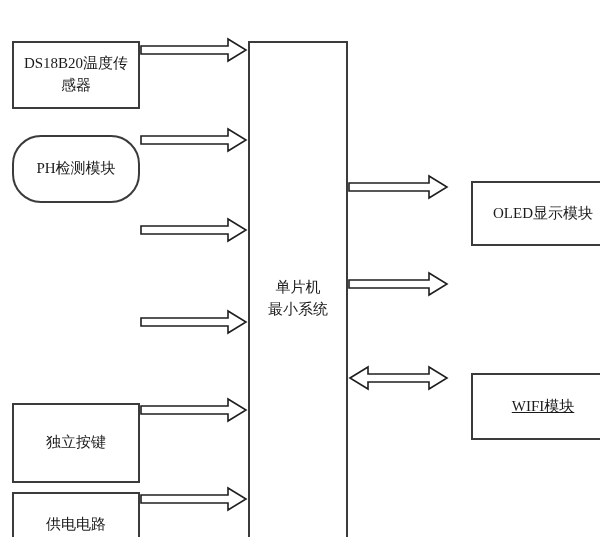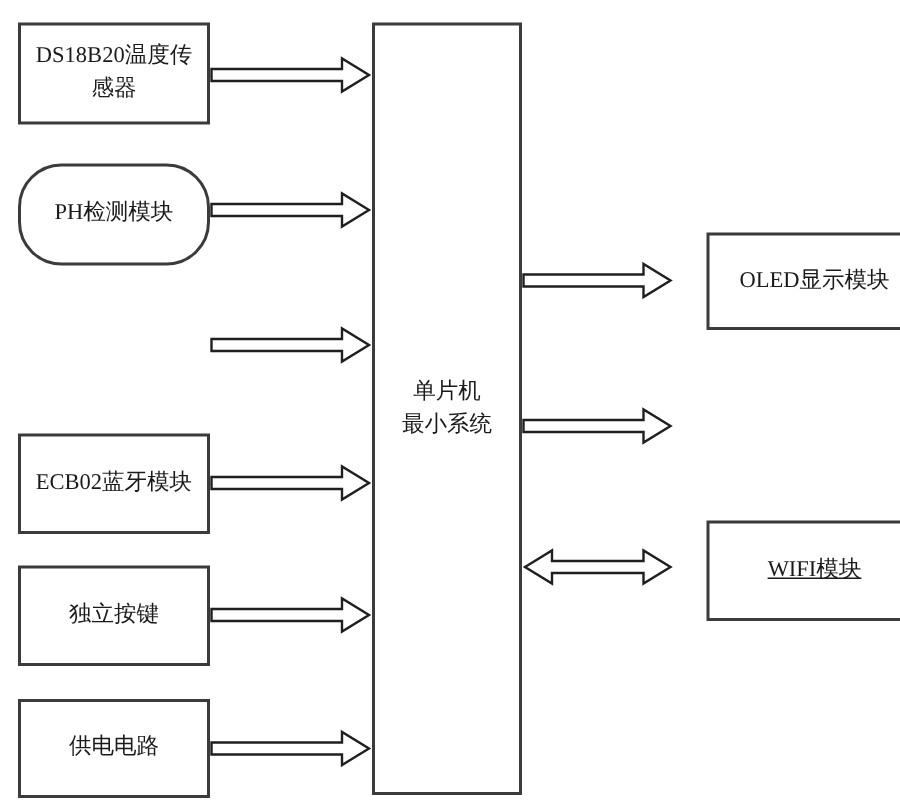--- a/index.html
+++ b/index.html
@@ -17,20 +17,21 @@
     border: 2px solid #3b3b3b;
     background: #ffffff;
     display: flex;
     align-items: center;
     justify-content: center;
     text-align: center;
     font-size: 15px;
     line-height: 1.45;
     box-sizing: border-box;
     padding: 2px 6px;
+    margin-top: 26px;
   }
   .left-node  { left: 12px;  width: 128px; }
   .right-node { left: 471px; width: 144px; }
   .center-node {
     left: 248px; top: 15px; width: 100px; height: 515px;
     white-space: pre-line;
   }
   .arrow { position: absolute; display: block; }
   .arrow polygon { fill: #ffffff; stroke: #1f1f1f; stroke-width: 1.6; stroke-linejoin: miter; }
 </style>
@@ -38,24 +39,21 @@
 <body>
 
 <div id="canvas">
 
   <div class="node left-node" style="top:15px;  height:68px;">
     <span>DS18B20温度传感器</span>
   </div>
   <div class="node left-node" style="top:109px; height:68px;border-radius:29px;">
     <span>PH检测模块</span>
   </div>
-  <div class="node left-node" style="top:289px; height:67px;">
-    <span>ECB02蓝牙模块</span>
-  </div>
-  <div class="node left-node" style="top:377px; height:67px;">
+  <div class="node left-node" style="top:377px; height:80px;">
     <span>独立按键</span>
   </div>
   <div class="node left-node" style="top:466px; height:66px;justify-content:center;">
     <span>供电电路</span>
   </div>
 
   <div class="node center-node">
     <span style="white-space:pre-line;">单片机
 最小系统</span>
   </div>

